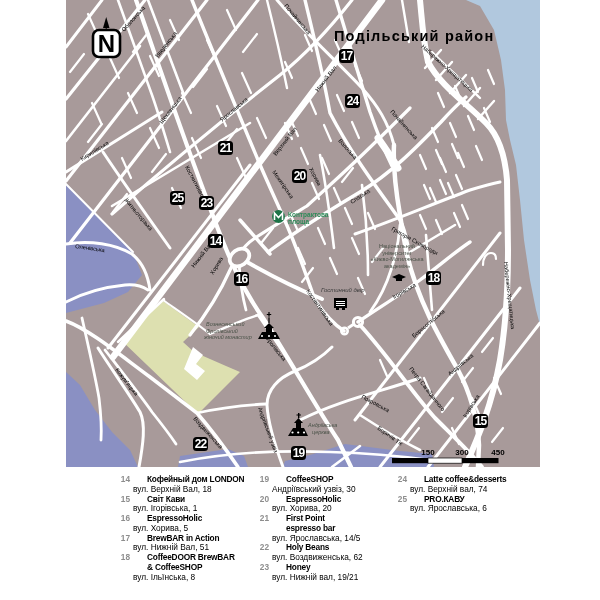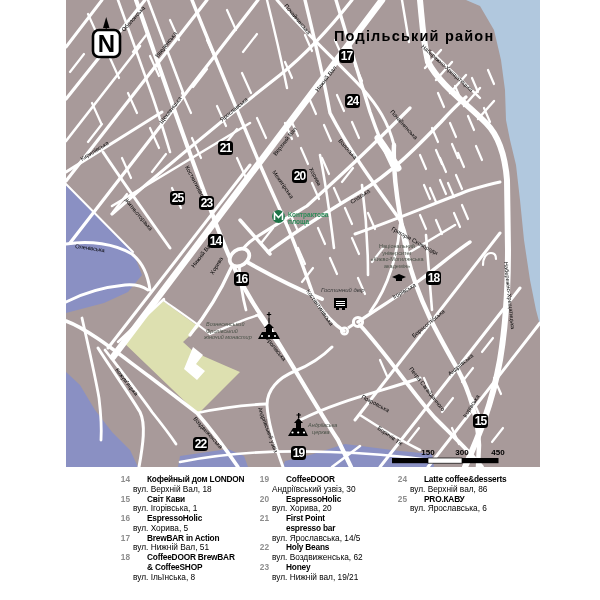--- a/index.html
+++ b/index.html
@@ -342,33 +342,33 @@
 <div><span class="num">16</span><b>EspressoHolic</b></div>
 <div>вул. Хорива, 5</div>
 <div><span class="num">17</span><b>BrewBAR in Action</b></div>
 <div>вул. Нижній Вал, 51</div>
 <div><span class="num">18</span><b>CoffeeDOOR BrewBAR</b></div>
 <div><b>&amp; CoffeeSHOP</b></div>
 <div>вул. Ільїнська, 8</div>
 </div>
 
 <div class="leg" style="left:272px;top:475px;">
-<div><span class="num">19</span><b>CoffeeDOOR</b></div>
+<div><span class="num">19</span><b>CoffeeSHOP</b></div>
 <div>Андріївський узвіз, 30</div>
 <div><span class="num">20</span><b>EspressoHolic</b></div>
 <div>вул. Хорива, 20</div>
 <div><span class="num">21</span><b>First Point</b></div>
 <div><b>espresso bar</b></div>
 <div>вул. Ярославська, 14/5</div>
 <div><span class="num">22</span><b>Holy Beans</b></div>
 <div>вул. Воздвиженська, 62</div>
 <div><span class="num">23</span><b>Honey</b></div>
 <div>вул. Нижній вал, 19/21</div>
 </div>
 
 <div class="leg" style="left:410px;top:475px;">
 <div><span class="num">24</span><b>Latte coffee&amp;desserts</b></div>
-<div>вул. Верхній вал, 86</div>
+<div>вул. Верхній вал, 74</div>
 <div><span class="num">25</span><b>PRO.КАВУ</b></div>
 <div>вул. Ярославська, 6</div>
 </div>
 
 </div>
 
 </body></html>

